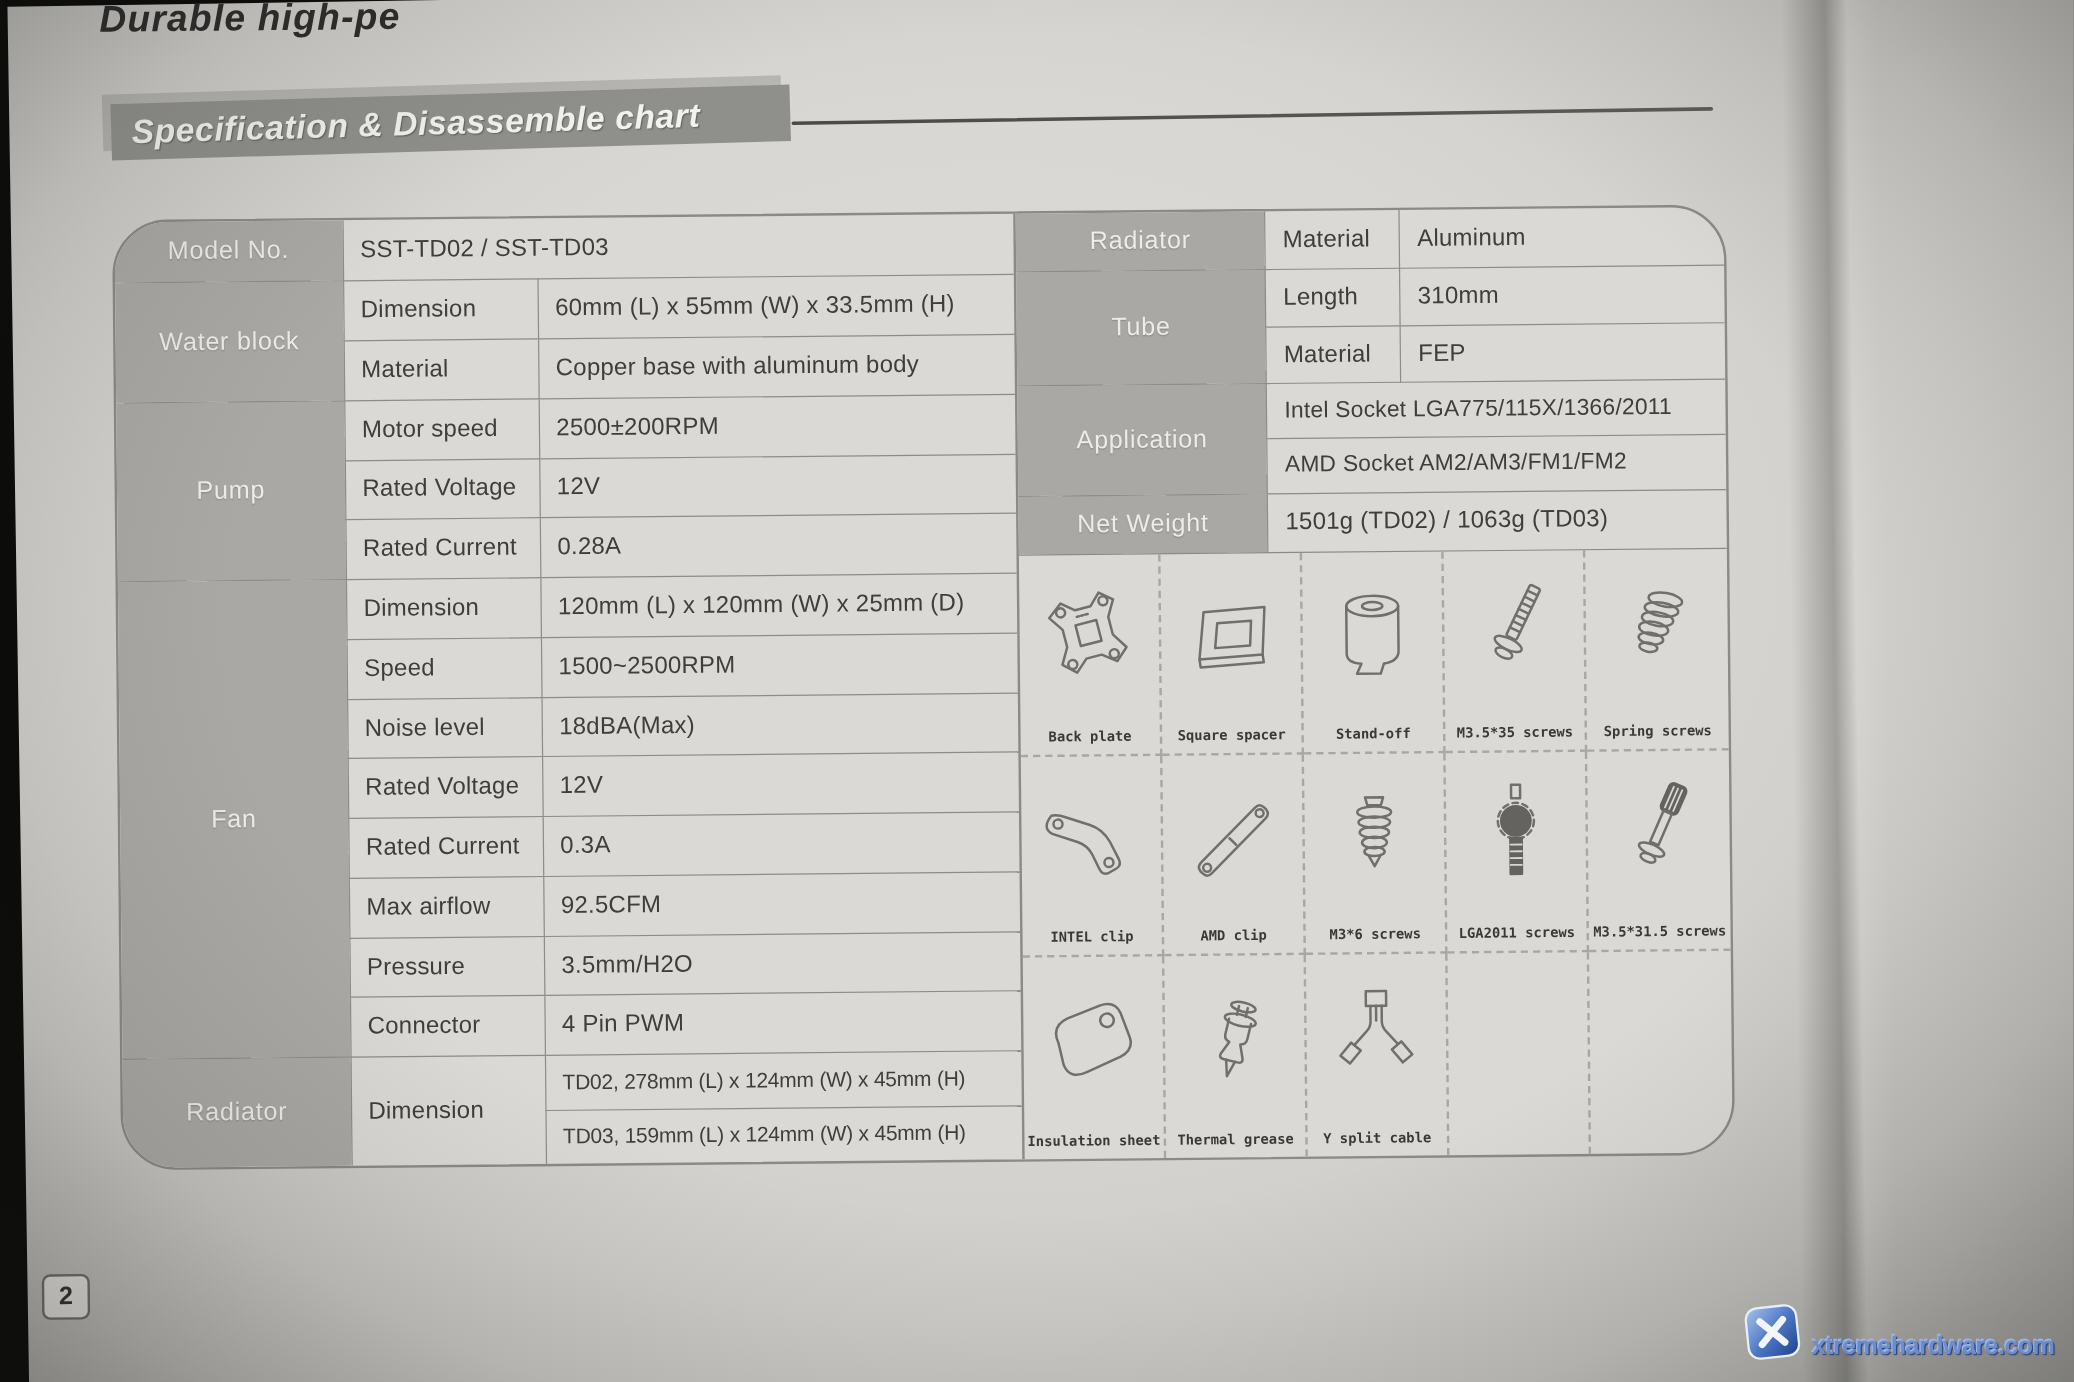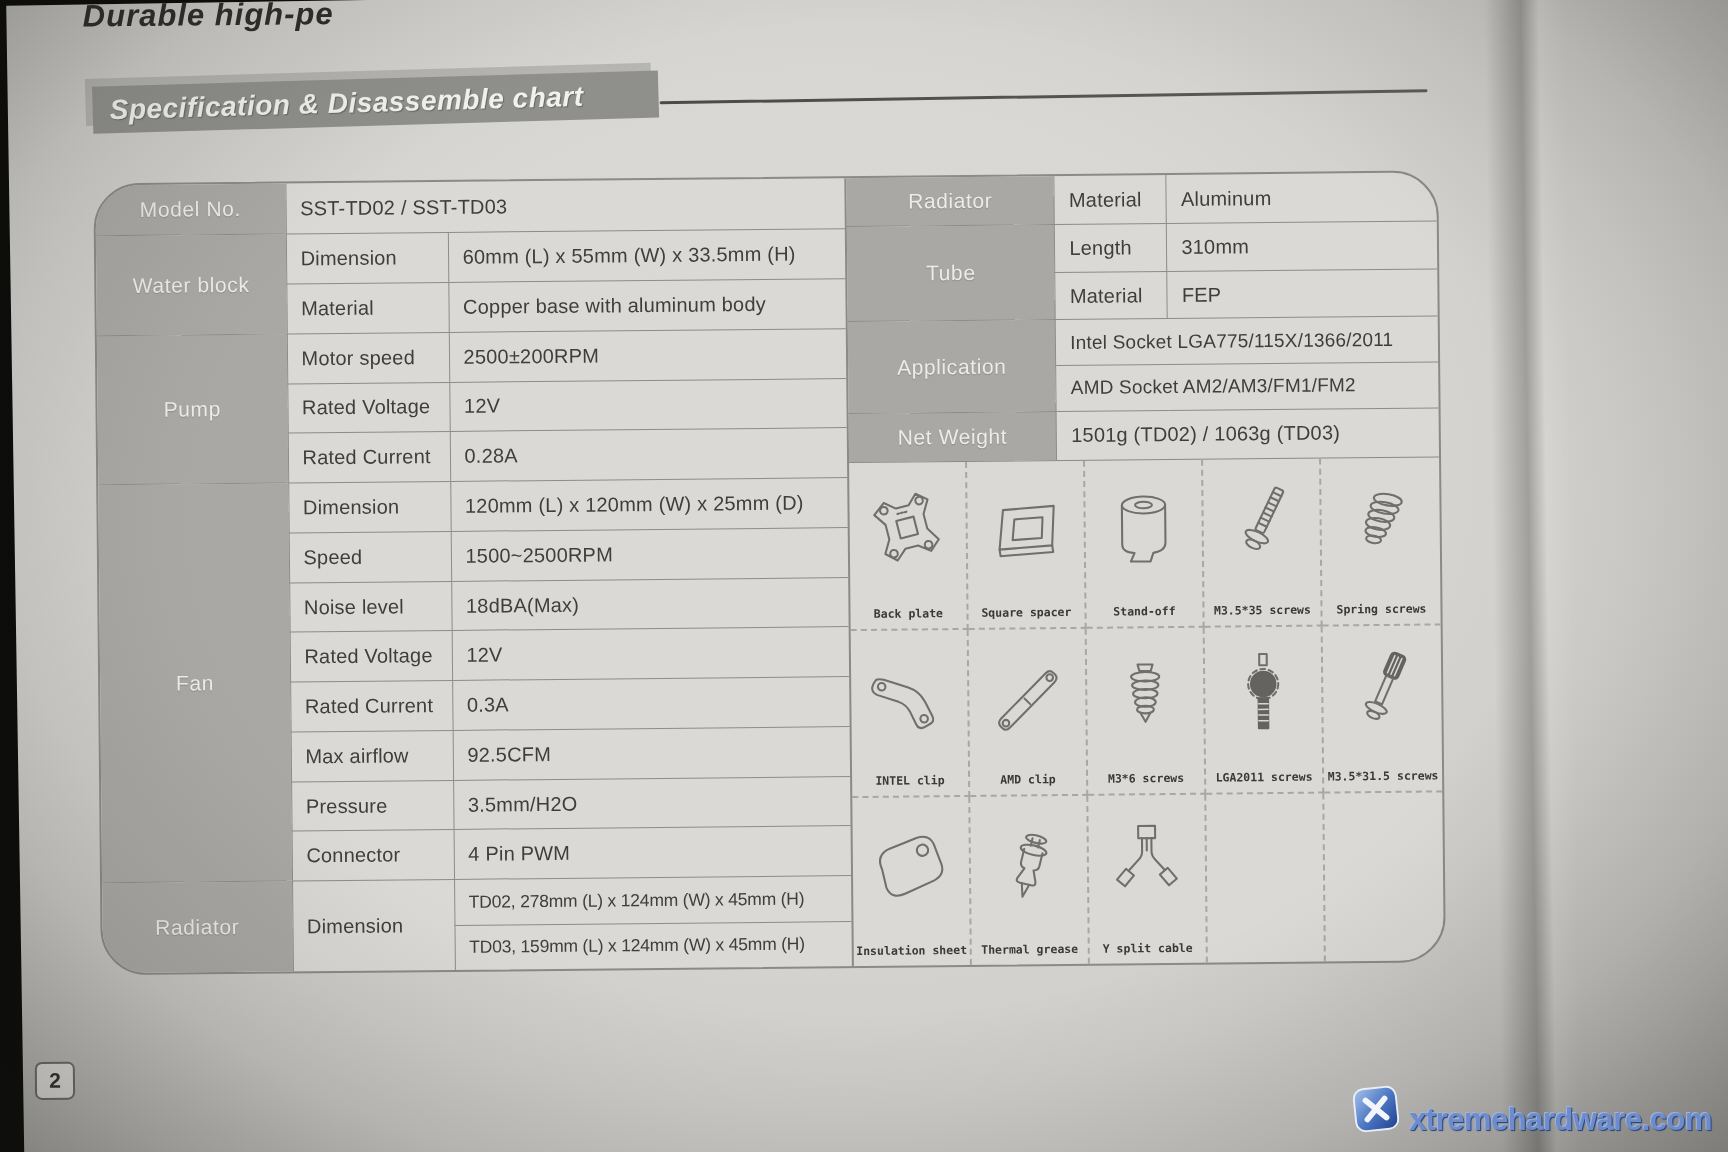--- a/index.html
+++ b/index.html
@@ -87,21 +87,21 @@
   }
   .vignette{
     position:absolute;inset:0;pointer-events:none;z-index:40;
     background:radial-gradient(ellipse at 50% 45%, rgba(0,0,0,0) 55%, rgba(28,28,26,0.10) 78%, rgba(22,22,20,0.30) 100%);
   }
   .watermark{
     position:absolute;right:16px;bottom:14px;display:flex;align-items:center;gap:10px;z-index:60;
   }
   .wm-logo svg{width:46px;height:46px;transform:rotate(-6deg);}
   .wm-text{
-    font-size:31px;font-weight:bold;color:#6d8cc9;letter-spacing:-0.5px;
+    font-size:21px;font-weight:bold;color:#6d8cc9;letter-spacing:-0.5px;
     text-shadow:-1px -1px 0 #9db4e4, 1px 1px 1px #23407e;
     margin-top:18px;
   }
 </style>
 </head>
 <body>
 
 <div class="paper">
   <div class="fold"></div>
 </div>

